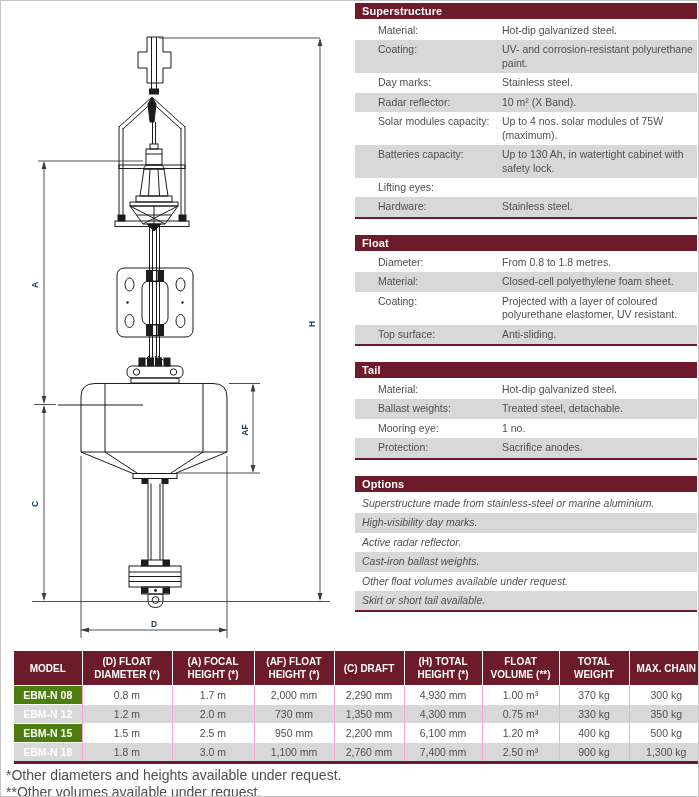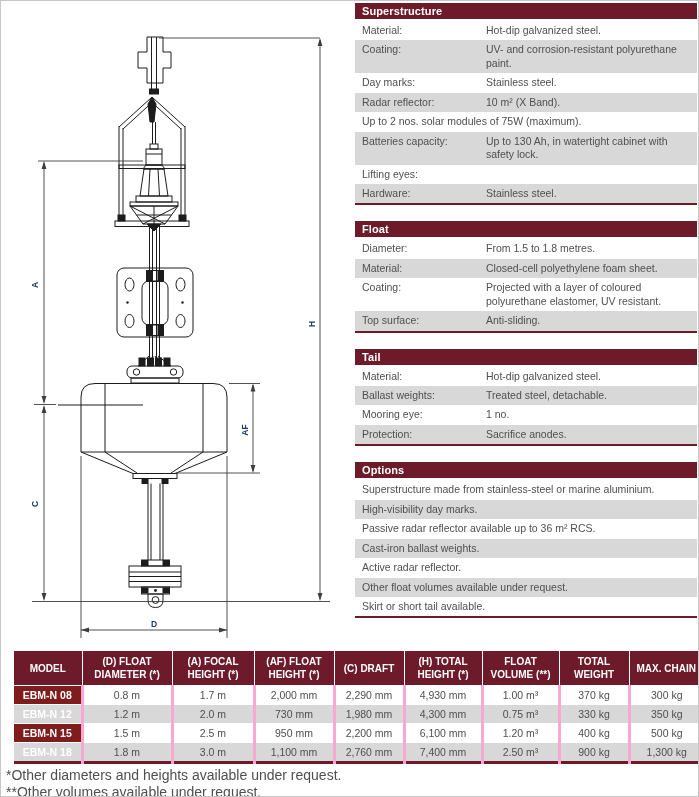--- a/index.html
+++ b/index.html
@@ -12,41 +12,41 @@
   
   #specs { position:absolute; left:355px; top:3px; width:342px; }
   .spec-table { margin-bottom:16px; border-bottom:2.5px solid #6d1b2a; }
   .spec-header {
     background:#6d1b2a; color:#fff; font-weight:bold; font-size:11px;
     padding:2px 7px; margin-bottom:2px; letter-spacing:0.1px;
   }
   .spec-rows .spec-row:nth-child(even) { background:#d8d8d8; }
   .spec-row { display:flex; font-size:10.5px; color:#4f4f4f; }
   .spec-row > div { padding:3px 2px 3px 7px; line-height:1.28; }
-  .spec-label { width:115px; flex:none; }
+  .spec-label { width:115px; flex:none;margin-left:16px; }
   .spec-value { flex:1; padding-right:3px; }
-  .option-row { font-size:10.5px; color:#4f4f4f; padding:3px 7px; line-height:1.28; }
+  .option-row { font-size:10.5px; color:#4f4f4f; padding:3px 7px; line-height:1.28;font-style:italic; }
 
   
   #models {
     position:absolute; left:14px; top:651px; width:689px;
     border-collapse:collapse; table-layout:fixed;
     border-bottom:3px solid #6d1b2a;
   }
   #models th {
     background:#6d1b2a; color:#fff; font-size:10px; font-weight:bold;
     padding:4px 2px; line-height:1.3; border-left:1px solid #fff; vertical-align:middle;
   }
   #models th:first-child, #models td:first-child { border-left:none; }
   #models td {
     font-size:10.5px; color:#4f4f4f; text-align:center; padding:3px 2px;
-    border-left:3px solid #f9a8d4; border-top:1px solid #fff;
+    border-left:1px solid #f9a8d4; border-top:1px solid #fff;
   }
   #models tbody tr:nth-child(even) td { background:#d8d8d8; }
-  #models td.model { background:#7f1d1d; color:#fff; font-weight:bold; }
+  #models td.model { background:#4d7c0f; color:#fff; font-weight:bold; }
 
   #footnotes {
     position:absolute; left:6px; top:767px; font-size:14px; color:#4f4f4f; line-height:1.2;
   }
   #drawing { position:absolute; left:0; top:0; }
   #drawing text { font-family:"Liberation Sans", sans-serif; }
 </style>
 </head>
 <body>
 
@@ -211,42 +211,43 @@
         </div>
       <div class="spec-row">
           <div class="spec-label">Day marks:</div>
           <div class="spec-value">Stainless steel.</div>
         </div>
       <div class="spec-row">
           <div class="spec-label">Radar reflector:</div>
           <div class="spec-value">10 m²  (X Band).</div>
         </div>
       <div class="spec-row">
-          <div class="spec-value">Up to 2 nos. solar modules of 75W (maximum).</div>
+          <div class="spec-label">Solar modules capacity:</div>
+          <div class="spec-value">Up to 4 nos. solar modules of 75W (maximum).</div>
         </div>
       <div class="spec-row">
           <div class="spec-label">Batteries capacity:</div>
           <div class="spec-value">Up to 130 Ah, in watertight cabinet with safety lock.</div>
         </div>
       <div class="spec-row">
           <div class="spec-label">Lifting eyes:</div>
         </div>
       <div class="spec-row">
           <div class="spec-label">Hardware:</div>
           <div class="spec-value">Stainless steel.</div>
         </div>
     </div>
   </div>
 
   <div class="spec-table">
     <div class="spec-header">Float</div>
     <div class="spec-rows">
       <div class="spec-row">
           <div class="spec-label">Diameter:</div>
-          <div class="spec-value">From 1.5 to 1.8 metres.</div>
+          <div class="spec-value">From 0.8 to 1.8 metres.</div>
         </div>
       <div class="spec-row">
           <div class="spec-label">Material:</div>
           <div class="spec-value">Closed-cell polyethylene foam sheet.</div>
         </div>
       <div class="spec-row">
           <div class="spec-label">Coating:</div>
           <div class="spec-value">Projected with a layer of coloured polyurethane elastomer, UV resistant.</div>
         </div>
       <div class="spec-row">
@@ -276,23 +277,22 @@
           <div class="spec-value">Sacrifice anodes.</div>
         </div>
     </div>
   </div>
 
   <div class="spec-table">
     <div class="spec-header">Options</div>
     <div class="spec-rows">
       <div class="spec-row option-row">Superstructure made from stainless-steel or marine aluminium.</div>
       <div class="spec-row option-row">High-visibility day marks.</div>
-      <div class="spec-row option-row">Passive radar reflector available up to 36 m² RCS.</div>
+      <div class="spec-row option-row">Active radar reflector.</div>
       <div class="spec-row option-row">Cast-iron ballast weights.</div>
-      <div class="spec-row option-row">Active radar reflector.</div>
       <div class="spec-row option-row">Other float volumes available under request.</div>
       <div class="spec-row option-row">Skirt or short tail available.</div>
     </div>
   </div>
 </div>
 
 <table id="models">
   <colgroup>
     <col style="width:68px">
       <col style="width:90px">
@@ -327,21 +327,21 @@
       <td>4,930 mm</td>
       <td>1.00 m³</td>
       <td>370 kg</td>
       <td>300 kg</td>
     </tr>
     <tr>
       <td class="model">EBM-N 12</td>
       <td>1.2 m</td>
       <td>2.0 m</td>
       <td>730 mm</td>
-      <td>1,980 mm</td>
+      <td>1,350 mm</td>
       <td>4,300 mm</td>
       <td>0.75 m³</td>
       <td>330 kg</td>
       <td>350 kg</td>
     </tr>
     <tr>
       <td class="model">EBM-N 15</td>
       <td>1.5 m</td>
       <td>2.5 m</td>
       <td>950 mm</td>

